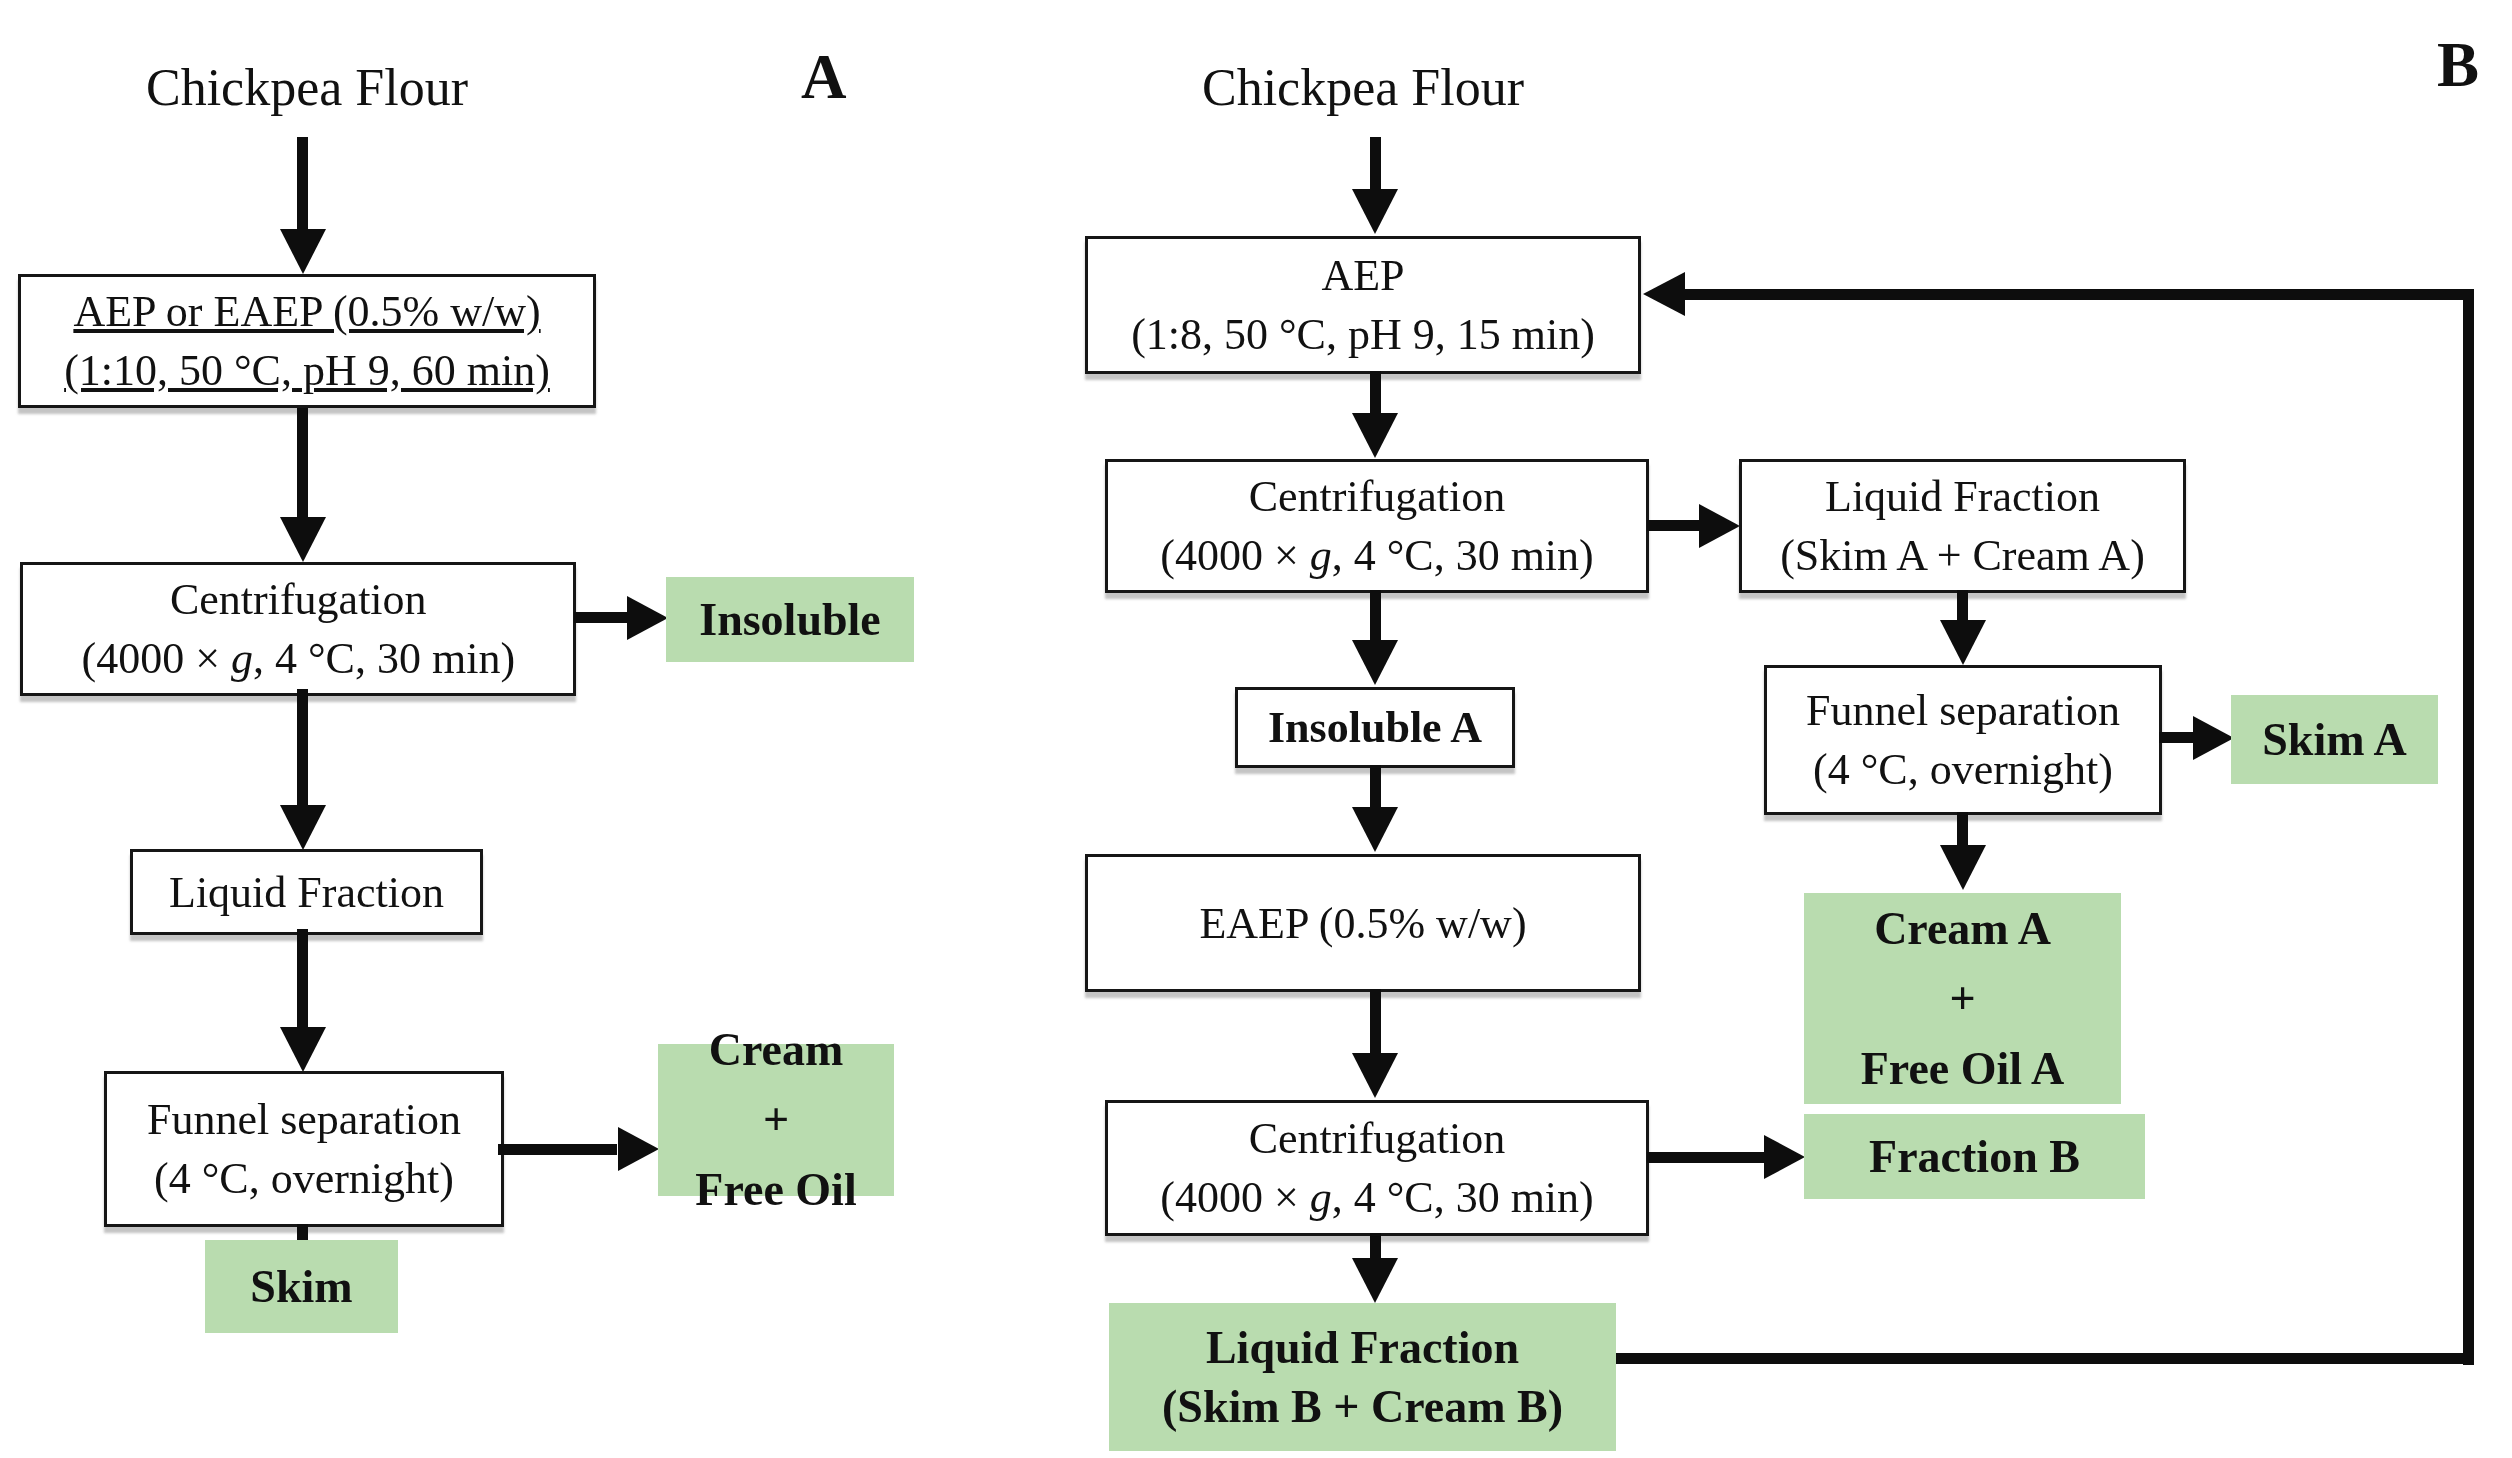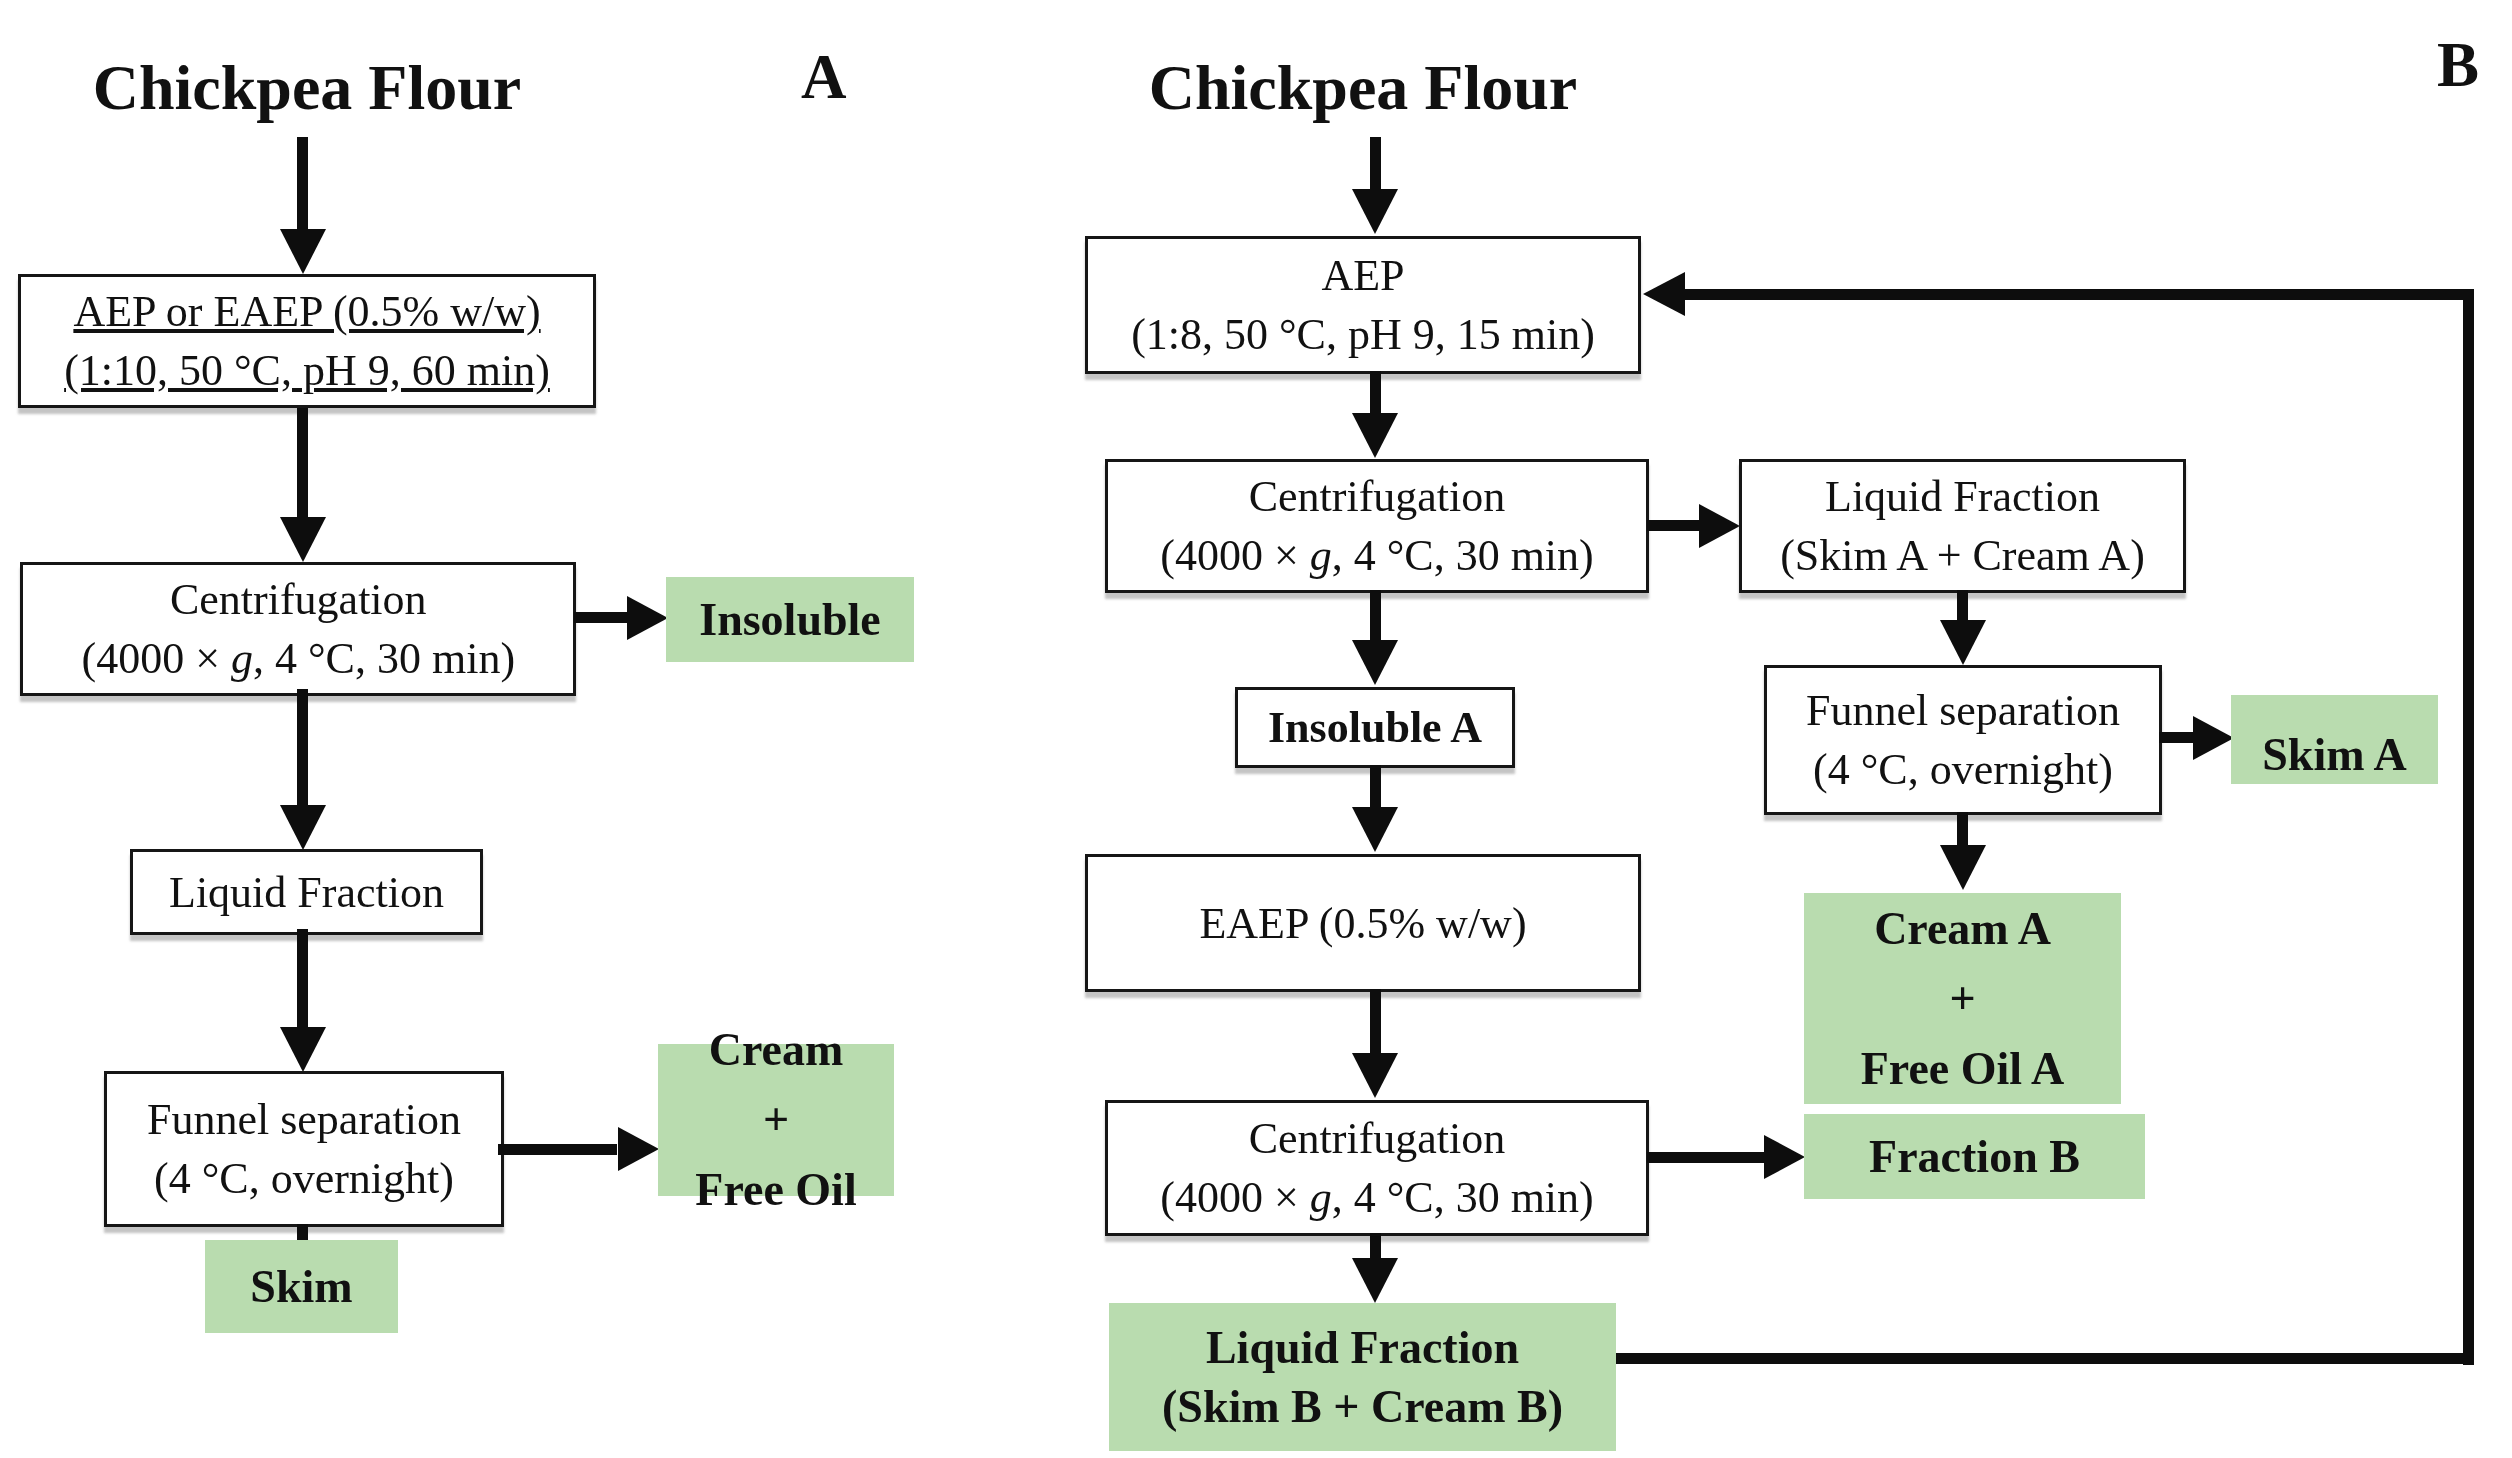--- a/index.html
+++ b/index.html
@@ -29,21 +29,21 @@
     align-items:center;justify-content:center;
     text-align:center;
     font-weight:bold;
     font-size:46px;line-height:59px;
     white-space:nowrap;
   }
   .gbox.tall{line-height:70px;}
   .boldbox{font-weight:bold;}
   .flow-title{
     position:absolute;
-    font-weight:bold;font-size:64px;line-height:65px;
+    font-weight:normal;font-size:52px;line-height:65px;
     transform:translateX(-50%);
     white-space:nowrap;
   }
   .panel-label{
     position:absolute;
     font-weight:bold;font-size:63px;line-height:65px;
   }
   .em-g{font-style:italic;}
   
   .vshaft{position:absolute;width:11.4px;background:#0d0d0d;}
@@ -166,21 +166,21 @@
   <div class="vhead" style="left:1940px;top:620px;"></div>
 
   <div class="pbox" style="left:1764px;top:665px;width:392px;height:144px;">
     <span>Funnel separation</span>
     <span>(4 °C, overnight)</span>
   </div>
 
   <div class="hshaft" style="left:2159px;top:732px;width:36px;"></div>
   <div class="hhead-right" style="left:2193px;top:716px;"></div>
 
-  <div class="gbox" style="left:2231px;top:695px;width:207px;height:89px;justify-content:flex-end;">
+  <div class="gbox" style="left:2231px;top:695px;width:207px;height:89px;">
     <span>Skim A</span>
   </div>
 
   <div class="vshaft" style="left:1370px;top:765px;height:45px;"></div>
   <div class="vhead" style="left:1352px;top:807px;"></div>
 
   <div class="pbox" style="left:1085px;top:854px;width:550px;height:132px;">
     <span>EAEP (0.5% w/w)</span>
   </div>
 

